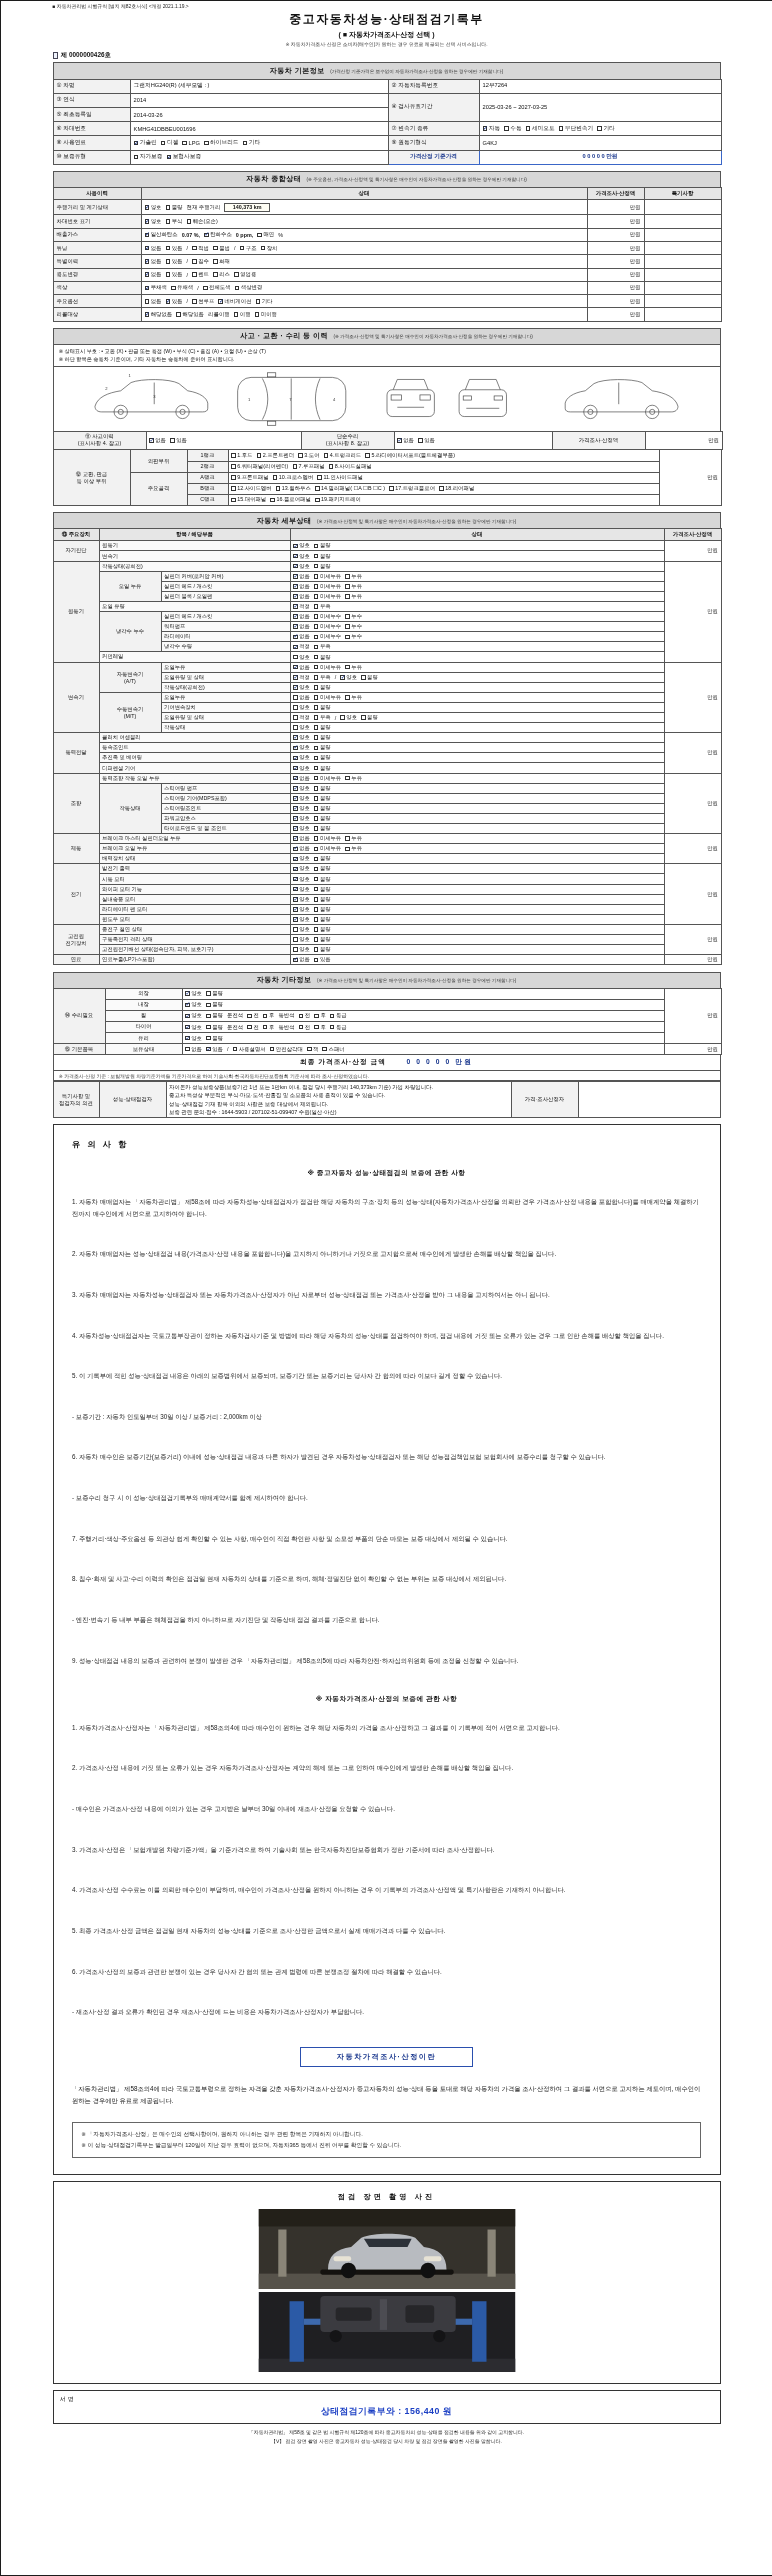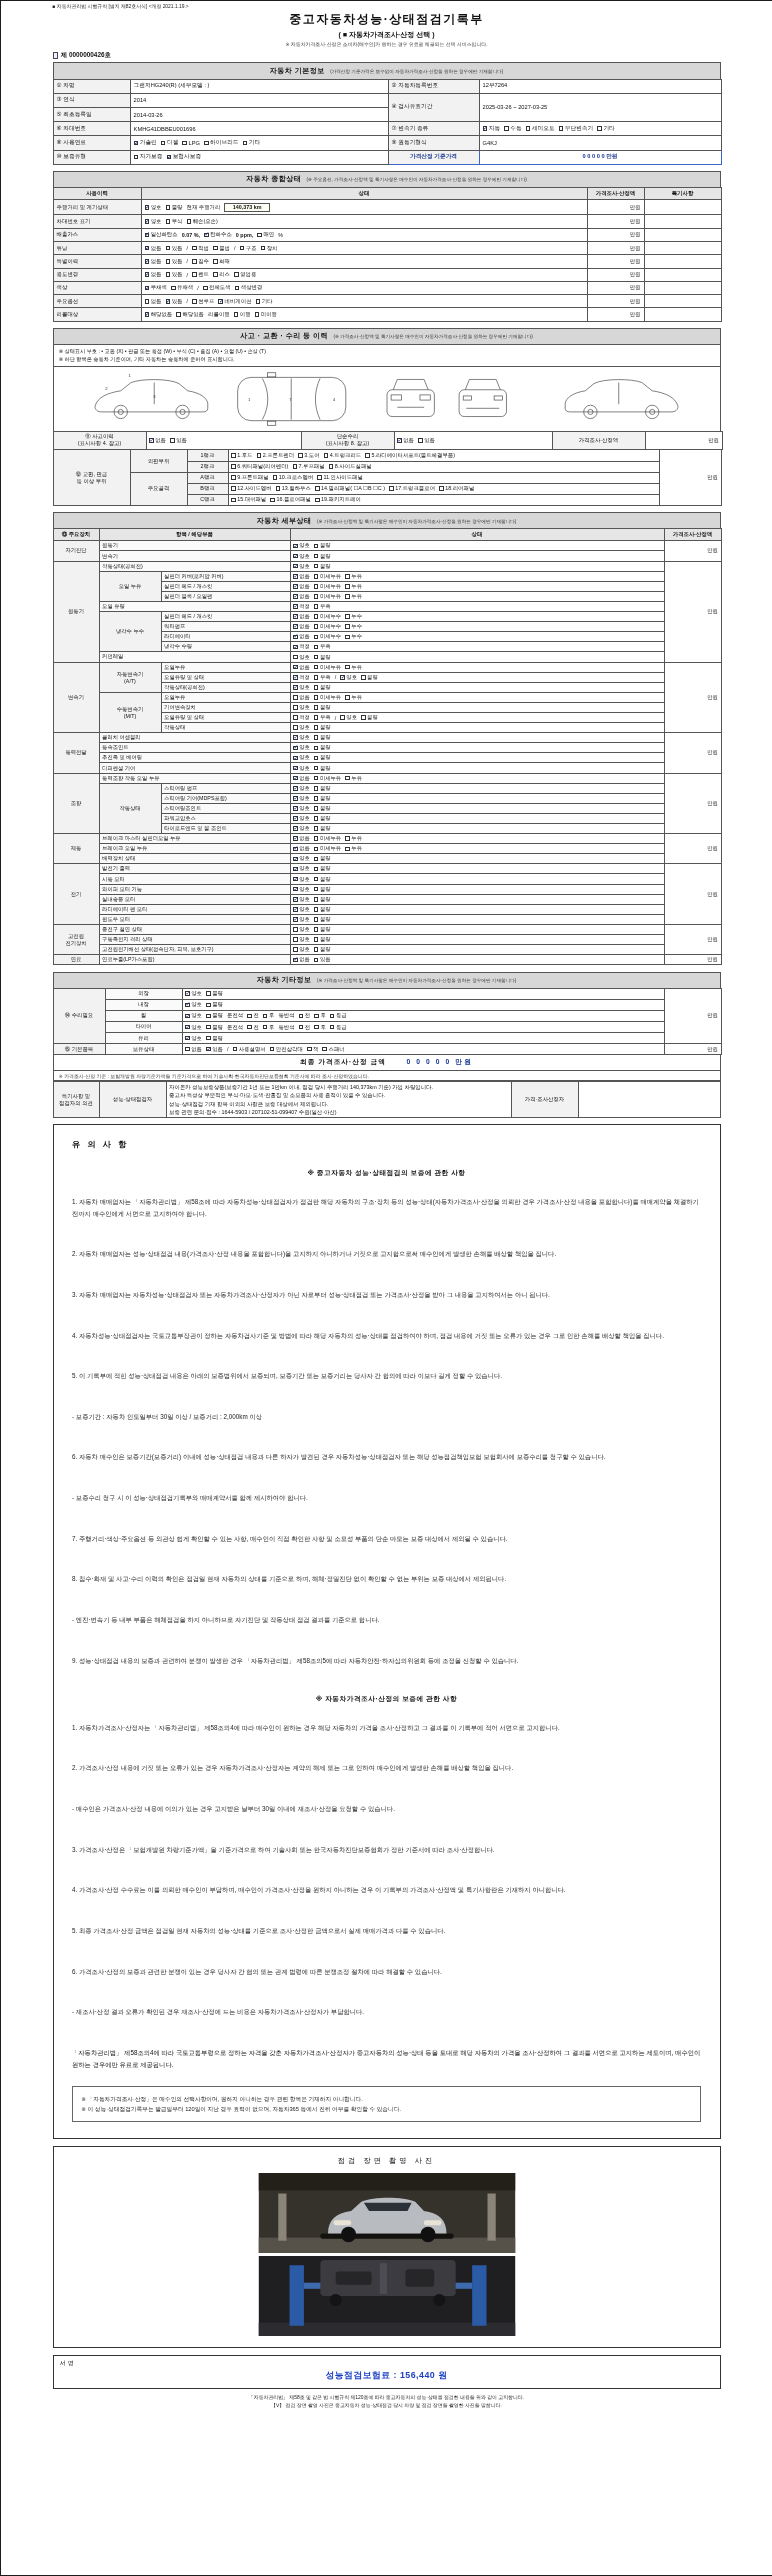--- a/index.html
+++ b/index.html
@@ -48,21 +48,21 @@
 .notice{border:0.8px solid #333;padding:13.4px 18.5px 15.5px;margin-bottom:6.7px}
 .ntitle{text-align:left;font-weight:bold;font-size:8.2px;letter-spacing:7.2px;margin-bottom:19.6px}
 .nhead{font-weight:bold;font-size:6.7px;margin:15.5px 0 17.5px;text-align:center;letter-spacing:0.5px}
 .nitem{font-size:6.3px;line-height:1.85;margin-bottom:29px;white-space:pre-line;color:#1b1b1b}
 .nboxwrap{text-align:center;margin:23px 0 15.5px}
 .nboxtitle{display:inline-block;border:0.8px solid #2a4fae;color:#16348c;font-weight:bold;font-size:7.2px;padding:4.1px 36px;letter-spacing:1.5px}
 .nboxpara{font-size:6.3px;line-height:1.9;white-space:pre-line;margin-bottom:15.5px}
 .nfoot{border:0.5px solid #666;padding:6.2px 8.2px}
 .nfootline{font-size:5.7px;line-height:1.9;color:#222}
 .photos{border:0.8px solid #333;padding:5.2px 0 8.2px;margin-bottom:6.2px;text-align:center}
-.ptitle{font-weight:normal;font-size:7.2px;letter-spacing:3.1px;margin:4.1px 0 7.2px}
+.ptitle{font-weight:bold;font-size:7.2px;letter-spacing:3.1px;margin:4.1px 0 7.2px}
 .pwrap svg{display:block;margin:0 auto 3.1px}
 .signbox{border:0.8px solid #333;height:34px;position:relative;margin-bottom:5.2px}
 .signlabel{position:absolute;left:6.2px;top:3.6px;font-size:6px;letter-spacing:2.1px}
 .fee{position:absolute;left:0;right:0;top:14.4px;text-align:center;color:#1b3fc4;font-weight:bold;font-size:8.8px;letter-spacing:0.5px}
 .footer div{text-align:center;font-size:4.9px;line-height:1.7;color:#222}
 svg.cars{stroke:#444;fill:none;stroke-width:1.3}
 svg.cars text{stroke:none;fill:#333;font-size:8px}
 </style>
 </head>
 <body>
@@ -1235,20 +1235,23 @@
     <div>
         <div class="nitem">1. 자동차가격조사·산정자는 「자동차관리법」 제58조의4에 따라 매수인이 원하는 경우 해당 자동차의 가격을 조사·산정하고 그 결과를 이 기록부에 적어 서면으로 고지합니다.</div>
         <div class="nitem">2. 가격조사·산정 내용에 거짓 또는 오류가 있는 경우 자동차가격조사·산정자는 계약의 해제 또는 그로 인하여 매수인에게 발생한 손해를 배상할 책임을 집니다.</div>
         <div class="nitem">    - 매수인은 가격조사·산정 내용에 이의가 있는 경우 고지받은 날부터 30일 이내에 재조사·산정을 요청할 수 있습니다.</div>
         <div class="nitem">3. 가격조사·산정은 「보험개발원 차량기준가액」을 기준가격으로 하여 기술사회 또는 한국자동차진단보증협회가 정한 기준서에 따라 조사·산정합니다.</div>
         <div class="nitem">4. 가격조사·산정 수수료는 이를 의뢰한 매수인이 부담하며, 매수인이 가격조사·산정을 원하지 아니하는 경우 이 기록부의 가격조사·산정액 및 특기사항란은 기재하지 아니합니다.</div>
         <div class="nitem">5. 최종 가격조사·산정 금액은 점검일 현재 자동차의 성능·상태를 기준으로 조사·산정한 금액으로서 실제 매매가격과 다를 수 있습니다.</div>
         <div class="nitem">6. 가격조사·산정의 보증과 관련한 분쟁이 있는 경우 당사자 간 협의 또는 관계 법령에 따른 분쟁조정 절차에 따라 해결할 수 있습니다.</div>
         <div class="nitem">    - 재조사·산정 결과 오류가 확인된 경우 재조사·산정에 드는 비용은 자동차가격조사·산정자가 부담합니다.</div>
       </div>
+    <div class="nboxwrap">
+      <span class="nboxtitle">자동차가격조사·산정이란</span>
+    </div>
     <div class="nboxpara">「자동차관리법」 제58조의4에 따라 국토교통부령으로 정하는 자격을 갖춘 자동차가격조사·산정자가 중고자동차의 성능·상태 등을 토대로 해당 자동차의 가격을 조사·산정하여 그 결과를 서면으로 고지하는 제도이며, 매수인이 원하는 경우에만 유료로 제공됩니다.</div>
     <div class="nfoot">
         <div class="nfootline">※ 「자동차가격조사·산정」은 매수인의 선택사항이며, 원하지 아니하는 경우 관련 항목은 기재하지 아니합니다.</div>
         <div class="nfootline">※ 이 성능·상태점검기록부는 발급일부터 120일이 지난 경우 효력이 없으며, 자동차365 등에서 진위 여부를 확인할 수 있습니다.</div>
       </div>
   </div>
 
   <div class="photos">
     <div class="ptitle">점검 장면 촬영 사진</div>
     <div class="pwrap">
@@ -1279,21 +1282,21 @@
         <rect x="236" y="14" width="14" height="60" fill="#4c4c52"></rect>
         <circle cx="150" cy="86" r="12" fill="#141416"></circle>
         <circle cx="352" cy="86" r="12" fill="#141416"></circle>
       </svg>
     </div>
   </div>
 
   <div class="signbox">
     <span class="signlabel">서명</span>
     <div class="fee">
-      <span>성능점검보험료 :</span>
+      <span>상태점검기록부와 :</span>
       <span>156,440 원</span>
     </div>
   </div>
 
   <div class="footer">
       <div class="footline">「자동차관리법」 제58조 및 같은 법 시행규칙 제120조에 따라 중고자동차의 성능·상태를 점검한 내용을 위와 같이 고지합니다.</div>
       <div class="footline">【Ⅴ】 점검 장면 촬영 사진은 중고자동차 성능·상태점검 당시 차량 및 점검 장면을 촬영한 사진을 말합니다.</div>
     </div>
 
 </div>

